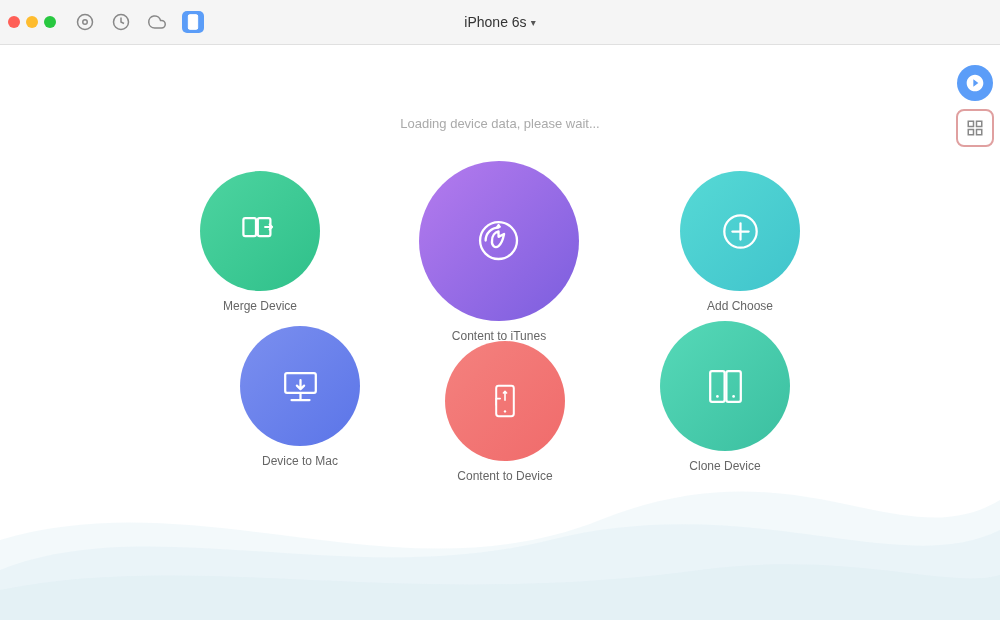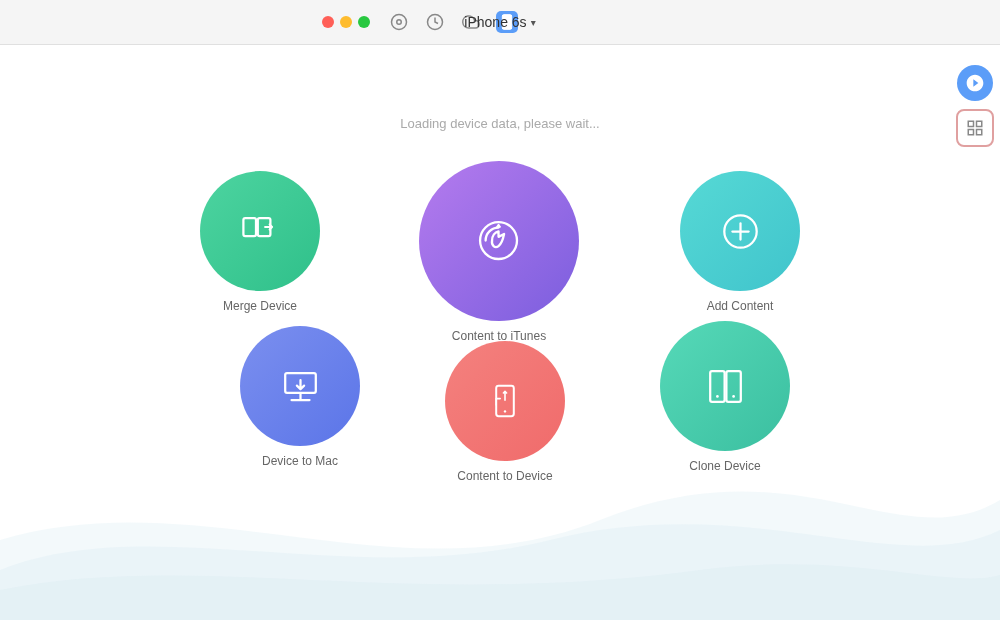--- a/index.html
+++ b/index.html
@@ -14,21 +14,21 @@
     }
 
     
     .titlebar {
       width: 100%;
       height: 45px;
       background: #f5f5f5;
       border-bottom: 1px solid #e0e0e0;
       display: flex;
       align-items: center;
-      justify-content: center;
+      justify-content: flex-start;
       padding: 0 8px;
       position: relative;
     }
 
     .titlebar-left {
       display: flex;
       align-items: center;
       gap: 8px;
     }
 
@@ -357,21 +357,21 @@
     <div class="shortcut-item" style="left: 530px; top: 10px;">
       <div class="shortcut-circle circle-add">
         <div class="icon-svg">
           <svg viewBox="0 0 50 50" fill="none" width="45" height="45">
             <circle cx="25" cy="25" r="18" stroke="white" stroke-width="2.5" fill="none"></circle>
             <line x1="25" y1="16" x2="25" y2="34" stroke="white" stroke-width="2.5" stroke-linecap="round"></line>
             <line x1="16" y1="25" x2="34" y2="25" stroke="white" stroke-width="2.5" stroke-linecap="round"></line>
           </svg>
         </div>
       </div>
-      <span class="shortcut-label">Add Content</span>
+      <span class="shortcut-label">Add Choose</span>
     </div>
 
     <div class="shortcut-item" style="left: 90px; top: 165px;">
       <div class="shortcut-circle circle-mac">
         <div class="icon-svg">
           <svg viewBox="0 0 50 50" fill="none" width="45" height="45">
             <rect x="8" y="10" width="34" height="22" rx="2" stroke="white" stroke-width="2.5" fill="none"></rect>
             <line x1="25" y1="32" x2="25" y2="40" stroke="white" stroke-width="2.5"></line>
             <line x1="15" y1="40" x2="35" y2="40" stroke="white" stroke-width="2.5" stroke-linecap="round"></line>
             <path d="M25 18 L25 28 M21 24 L25 28 L29 24" stroke="white" stroke-width="2.5" stroke-linecap="round" stroke-linejoin="round"></path>

